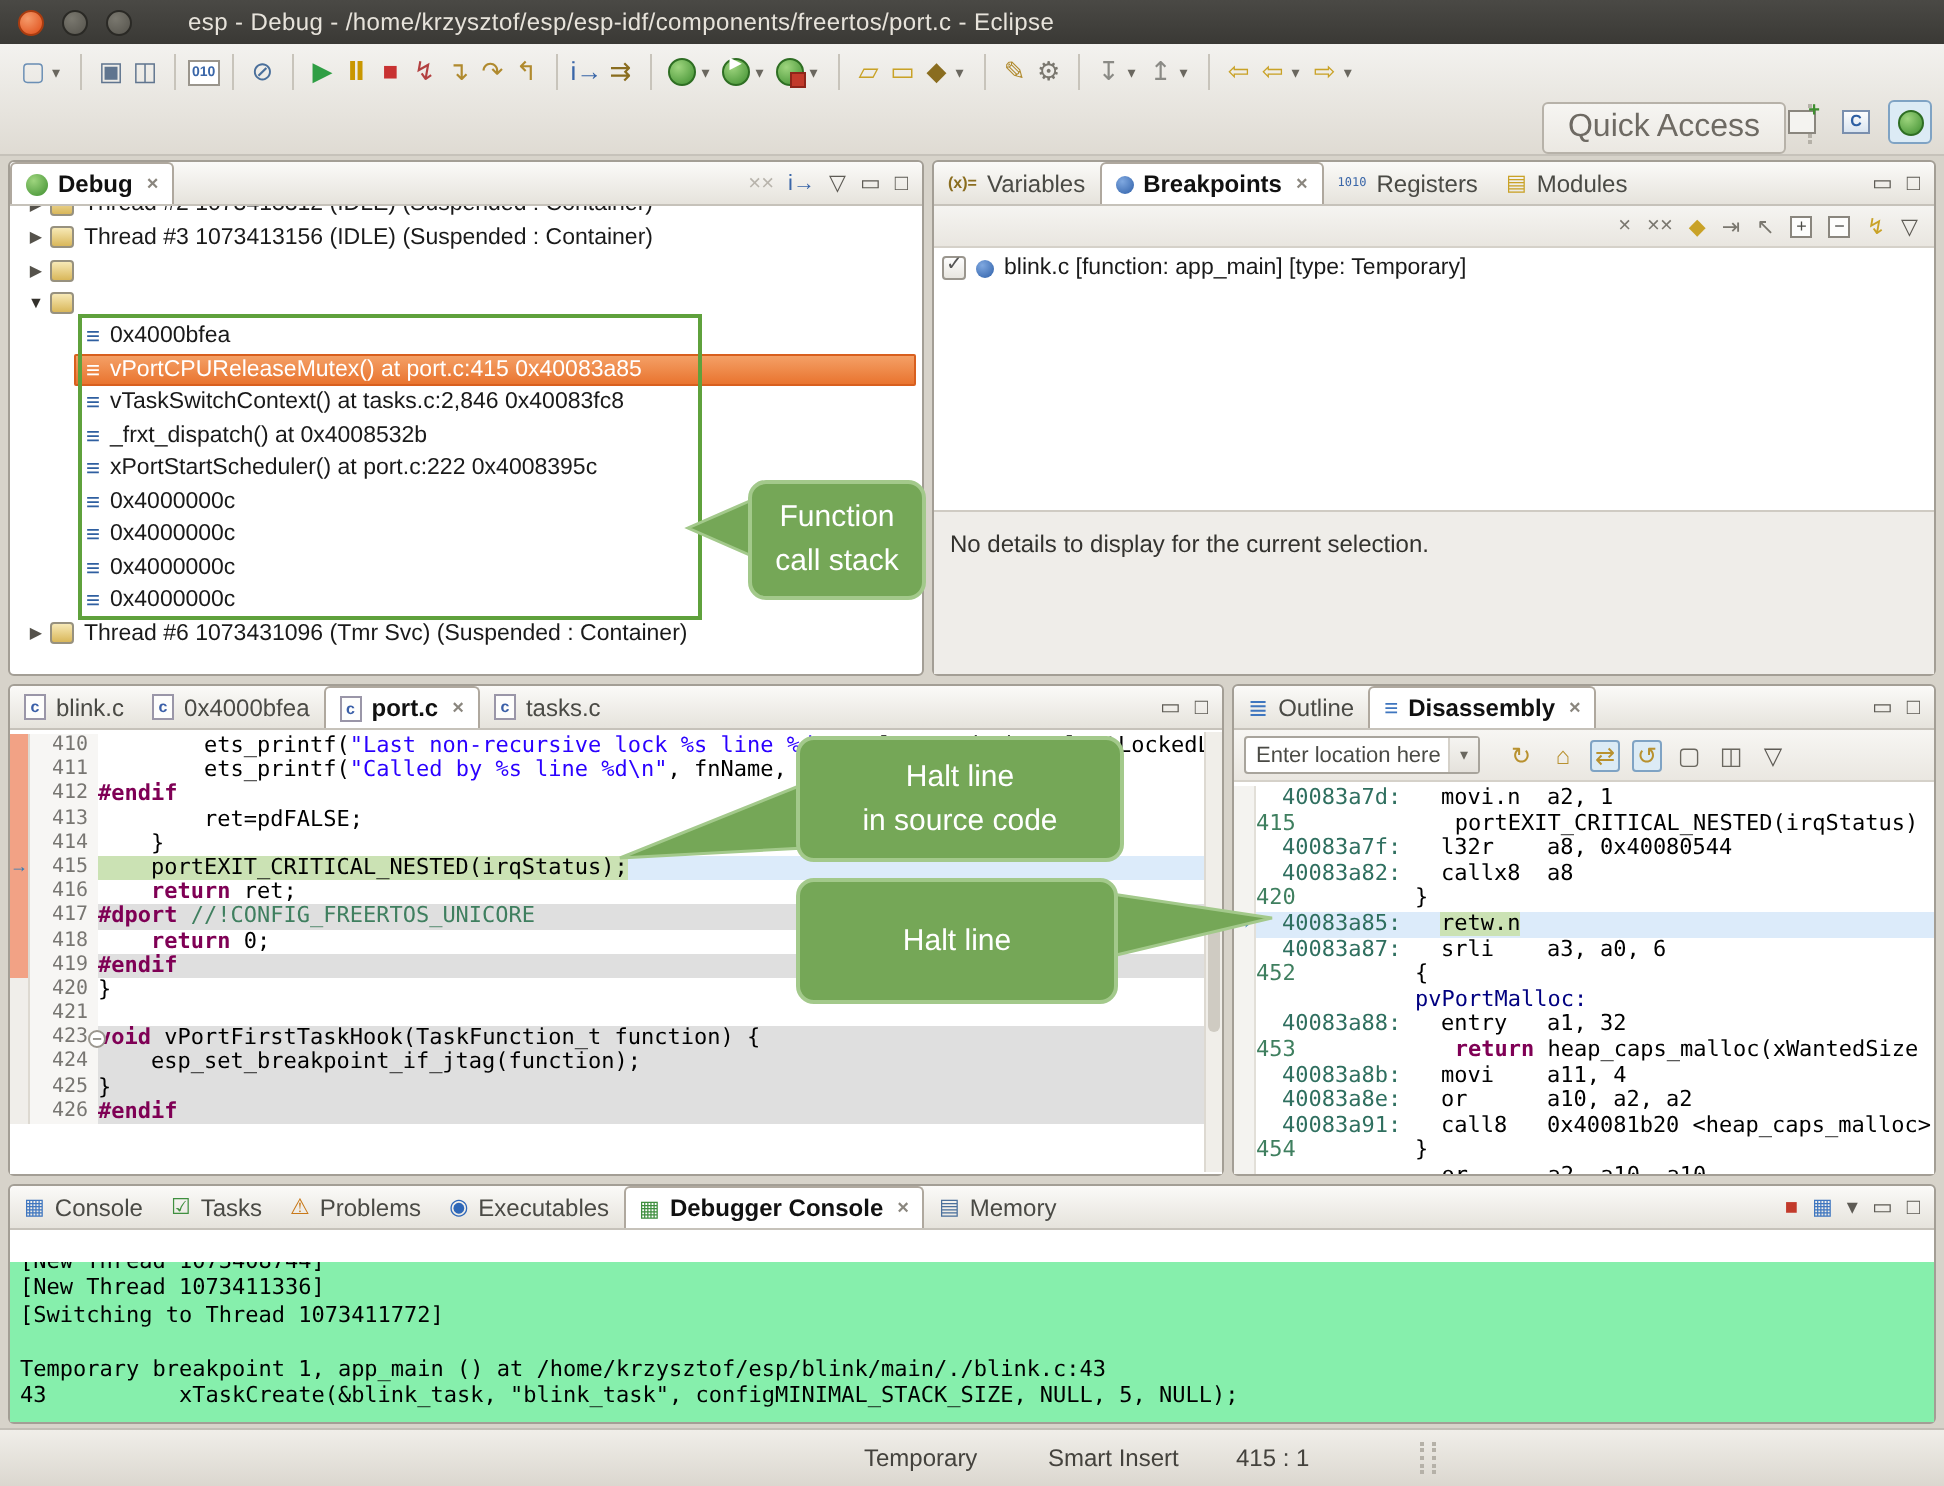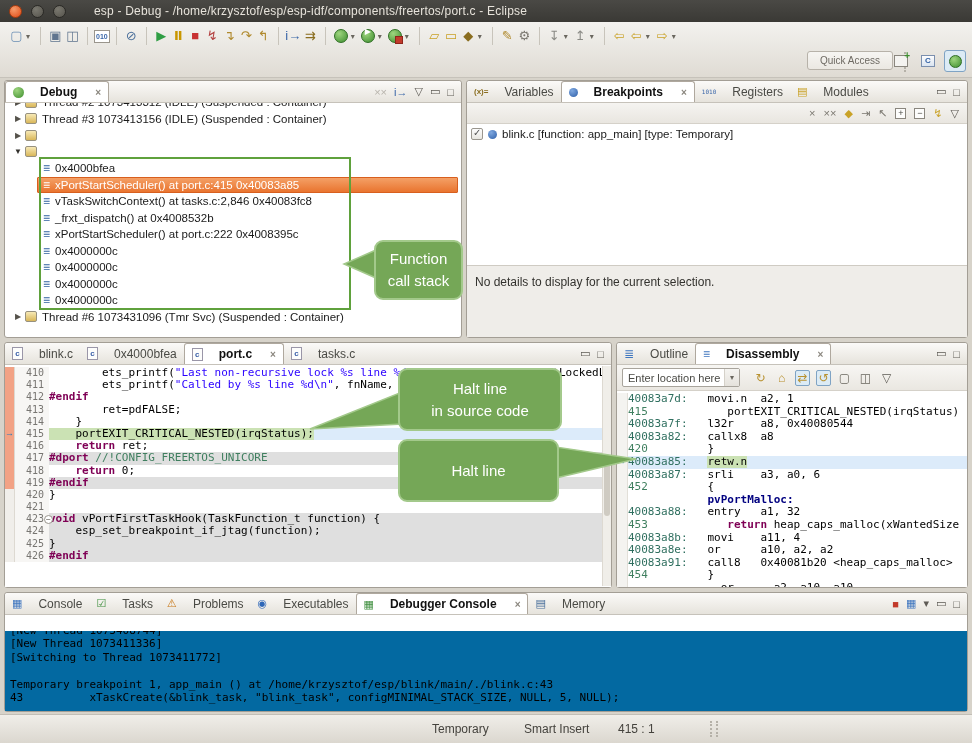--- a/index.html
+++ b/index.html
@@ -23,35 +23,35 @@
   .dd { font-size:8px; color:#6A675F; margin:0 4px 0 1px; }
   .tsep { width:1px; height:18px; background:#C8C4BB; margin:0 6px; }
   .circ { display:inline-block; width:14px; height:14px; border-radius:50%;
      background:radial-gradient(circle at 35% 30%, #9ED57E, #3E8E2F); border:1px solid #2E6E23; position:relative; margin:0 2px; }
   .circ.run::after { content:"▶"; position:absolute; left:3px; top:-3px; font-size:8px; color:#fff; }
   .circ.ext::after { content:""; position:absolute; right:-2px; bottom:-2px; width:6px; height:6px; background:#C23A2B; border:1px solid #8E251A; }
   .pause { font-weight:bold; }
 
   
   .qa { position:absolute; top:51px; right:79px; border:1px solid #B7B2A9; border-radius:3px;
-     padding:3px 12px; font-size:10px; color:#6E6A63; background:linear-gradient(#F6F5F2,#EBE8E2); }
+     padding:3px 12px; font-size:16px; color:#6E6A63; background:linear-gradient(#F6F5F2,#EBE8E2); }
   .row2sep { position:absolute; top:52px; right:66px; height:20px; width:0; border-left:2px dotted #B5B1A8; }
   .perspbar { position:absolute; top:50px; right:6px; display:flex; align-items:center; gap:5px; }
   .persp { display:flex; align-items:center; justify-content:center; width:22px; height:22px; border-radius:3px; font-size:13px; }
   .persp.pressed { border:1px solid #7FA3C4; background:#DCEBF5; }
   .persp .bugdot { width:13px; height:13px; border-radius:50%; background:radial-gradient(circle at 35% 30%, #9ED57E, #3E8E2F); border:1px solid #2E6E23; }
   .persp .cw { width:14px; height:12px; border:1px solid #7A8FAE; background:linear-gradient(#FDFDFD,#D9E4F0); font-size:8px; font-weight:bold; color:#2E5FA3; text-align:center; line-height:10px; }
   .persp .pw { width:14px; height:12px; border:1px solid #8A867E; background:#F4F3F0; position:relative; }
   .persp .pw::after { content:"+"; position:absolute; right:-3px; top:-6px; color:#3E8E2F; font-weight:bold; font-size:10px; }
 
   
   .panel { position:absolute; background:#FFFFFF; border:1px solid #A39E95; border-radius:3px; }
   .phead { height:22px; background:linear-gradient(#FBFAF8,#E6E3DC); border-bottom:1px solid #C6C2BA;
      display:flex; align-items:stretch; border-radius:3px 3px 0 0; }
-  .tab { display:flex; align-items:center; gap:16px; padding:0 7px; font-size:12px; color:#4A4A45; white-space:nowrap; }
+  .tab { display:flex; align-items:center; gap:5px; padding:0 7px; font-size:12px; color:#4A4A45; white-space:nowrap; }
   .tab.active { background:#FFF; border:1px solid #AFA89E; border-bottom:0; border-radius:3px 3px 0 0; color:#111; font-weight:bold; }
   .tabclose { font-size:10px; color:#8A867E; margin-left:2px; }
   .pactions { margin-left:auto; display:flex; align-items:center; gap:7px; padding-right:7px; color:#5E5B55; font-size:11px; }
   .pactions span { cursor:default; }
   .ticn { font-size:11px; }
 
   .cfile { display:inline-block; width:11px; height:13px; background:#FDFDFC; border:1px solid #9A96A8;
      font-size:8px; font-weight:bold; color:#3A5FA8; text-align:center; line-height:12px; }
   .regicon { font-size:6px; line-height:6px; color:#3A66A8; font-family:"DejaVu Sans Mono",monospace; }
   .varsicon { font-size:8px; color:#8a6d1f; font-weight:bold; }
@@ -76,21 +76,21 @@
   
   #bp-toolbar { height:21px; background:linear-gradient(#F5F4F1,#E9E6E0); border-bottom:1px solid #D5D1C9;
      display:flex; align-items:center; justify-content:flex-end; gap:8px; padding-right:8px; font-size:11px; }
   .boxicon { display:inline-block; width:11px; height:11px; border:1px solid #8A867E; background:#FDFDFC;
      font-size:9px; line-height:9px; text-align:center; color:#4A4A45; }
   #bp-row { display:flex; align-items:center; gap:5px; padding:4px 4px; font-size:11.5px; color:#1A1A1A; }
   .cb { width:12px; height:12px; border:1px solid #9A968E; border-radius:2px; background:linear-gradient(#FDFDFD,#E8E6E0);
      position:relative; flex:none; }
   .cb::after { content:"✓"; position:absolute; left:1px; top:-2px; font-size:10px; color:#555; }
   .bpdot { width:9px; height:9px; border-radius:50%; background:radial-gradient(circle at 35% 30%, #7FA8E0, #2E5FA8); flex:none; }
-  #bp-details { position:absolute; left:0; right:0; bottom:0; height:72px; background:#EFEDE9;
+  #bp-details { position:absolute; left:0; right:0; bottom:0; height:82px; background:#EFEDE9;
      border-top:1px solid #CFCBC3; font-size:12px; color:#33322E; padding:9px 8px; }
 
   
   #ed-body { position:absolute; top:22px; bottom:0; left:0; right:0; overflow:hidden; padding-top:2px; background:#FFF; }
   .crow { display:flex; height:12.2px; }
   .crow .ruler { width:10px; flex:none; background:#F0EEEA; border-right:1px solid #DDD9D1; position:relative; }
   .crow .ruler.salmon { background:#F2A285; }
   .crow .ruler .ip { position:absolute; left:0px; top:-1px; font-size:9px; color:#2C7BB8; font-weight:bold; line-height:12px; }
   .crow .ln { width:34px; flex:none; text-align:right; padding-right:5px; color:#787672;
      font:10px/12.2px "DejaVu Sans Mono",monospace; background:#F7F6F4; position:relative; }
@@ -114,27 +114,27 @@
   .combo .ctext { width:101px; overflow:hidden; white-space:nowrap; font-size:11px; color:#4A4A45; padding-left:5px; }
   .combo .cbtn { width:15px; text-align:center; font-size:8px; color:#6A675F; border-left:1px solid #D5D1C9; height:100%; line-height:18px; background:linear-gradient(#F5F4F1,#E5E2DC); }
   .dtool-ic { font-size:12px; min-width:15px; text-align:center; }
   .dtool-ic.pressed { border:1px solid #7FA3C4; background:#DCEBF5; border-radius:2px; }
   #dis-body { position:absolute; top:48px; bottom:0; left:0; right:0; overflow:hidden; padding-top:2px; background:#FFF; }
   .drow { display:flex; height:12.6px; }
   .drow .dgut { width:11px; flex:none; background:#F4F3F0; border-right:1px solid #E2DFD8; position:relative; }
   .drow .dgut .ip { position:absolute; left:0; top:-1px; font-size:9px; color:#2C7BB8; font-weight:bold; line-height:12px; }
   .drow .dcode { flex:1; white-space:pre; font:11px/12.6px "DejaVu Sans Mono",monospace; color:#000; overflow:hidden; }
   .drow .dcode.cur { background:#DCEBFA; }
-  .addr { color:#2F6F5F; }
+  .addr { color:#2F6F5F;padding-left:13px; }
   .lnum { color:#3F7F5F; }
-  .lbl { color:#000080; font-weight:bold; }
+  .lbl { color:#000080; font-weight:normal; }
 
   
   #con-info { height:16px; font-size:11.5px; color:#1E1D1A; padding:1px 5px; background:#F6F4F1; border-bottom:1px solid #DDD9D1; }
-  #con-body { position:absolute; top:38px; bottom:0; left:0; right:0; overflow:hidden; background:#0369a1; }
+  #con-body { position:absolute; top:38px; bottom:0; left:0; right:0; overflow:hidden; background:#86efac; }
   #con-pre { font:11px/13.4px "DejaVu Sans Mono",monospace; color:#000; white-space:pre; margin-top:-7px; padding:0 5px; }
 
   
   .statusbar { position:absolute; top:714px; left:0; right:0; height:29px;
      background:linear-gradient(#F0EEE9,#DBD7CF); border-top:1px solid #C2BEB6; font-size:12px; color:#44423D; }
   .statusbar .sbi { position:absolute; top:7px; }
   .sbsep { position:absolute; top:6px; height:16px; width:0; border-left:2px dotted #B5B1A8; }
 
   
   .callout { position:absolute; z-index:50; background:#75A757; border:2px solid #A3C98B; border-radius:9px;
@@ -250,21 +250,21 @@
           <span class="arr" style="color: rgb(51, 49, 44);">▼</span>
           <span class="thr-ic"></span>
         </div>
         <div class="trow frame">
           <span class="frm-ic">≡</span>
           <span>0x4000bfea</span>
         </div>
         <div class="trow frame sel">
           <span class="selbg"></span>
           <span class="frm-ic" style="color: rgb(255, 255, 255);">≡</span>
-          <span>xPortStartScheduler() at port.c:415 0x40083a85</span>
+          <span>vPortCPUReleaseMutex() at port.c:415 0x40083a85</span>
         </div>
         <div class="trow frame">
           <span class="frm-ic">≡</span>
           <span>vTaskSwitchContext() at tasks.c:2,846 0x40083fc8</span>
         </div>
         <div class="trow frame">
           <span class="frm-ic">≡</span>
           <span>_frxt_dispatch() at 0x4008532b</span>
         </div>
         <div class="trow frame">

